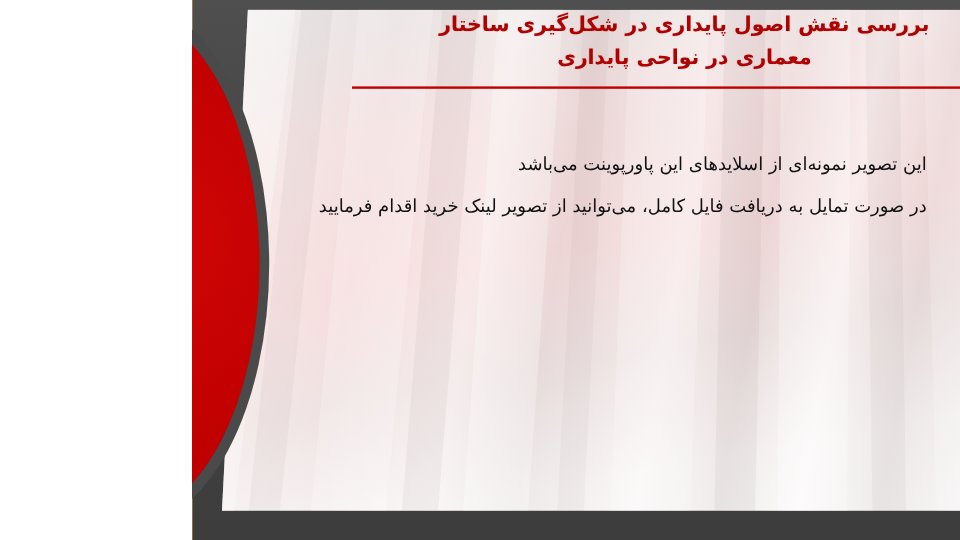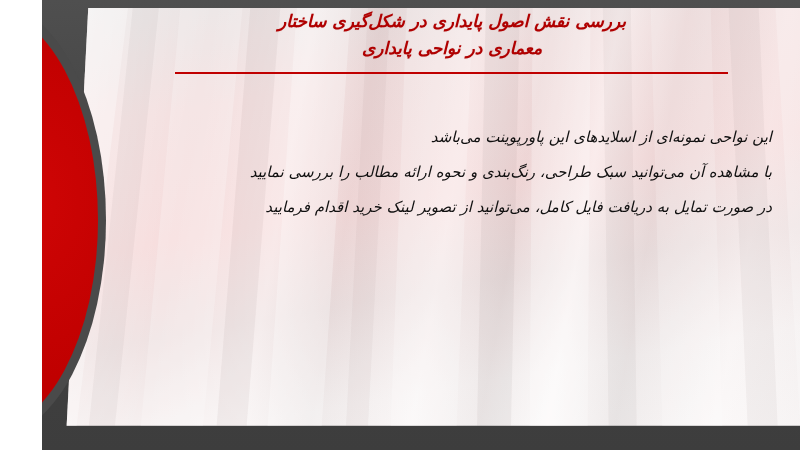--- a/index.html
+++ b/index.html
@@ -2,26 +2,25 @@
 <html lang="fa" dir="rtl"><head>
 <meta charset="utf-8">
 <style>
   html, body {
     margin: 0;
     padding: 0;
     background: #ffffff;
   }
   #slide {
     position: relative;
-    width: 758px;
+    width: 640px;
     height: 450px;
     overflow: hidden;
     font-family: "DejaVu Sans", sans-serif;
     background: #fdba74;
-    font-style: italic;
   }
 
   
   .frame-bg {
     position: absolute;
     inset: 0;
     background: linear-gradient(180deg, #4f4f4f 0%, #434343 40%, #3d3d3d 100%);
   }
 
   
@@ -170,18 +169,17 @@
   <div class="ellipse-right"></div>
 
   <div class="title">
     <span class="title-line">بررسی نقش اصول پایداری در شکل‌گیری ساختار</span>
     <span class="title-line">معماری در نواحی پایداری</span>
   </div>
 
   <div class="title-rule"></div>
 
   <div class="body-text">
-    <span class="body-line">این نواحی نمونه‌ای از اسلایدهای این پاورپوینت می‌باشد</span>
-    <span class="body-line">با مشاهده آن می‌توانید سبک طراحی، رنگ‌بندی و نحوه ارائه مطالب را بررسی نمایید</span>
+    <span class="body-line">این تصویر نمونه‌ای از اسلایدهای این پاورپوینت می‌باشد</span>
     <span class="body-line">در صورت تمایل به دریافت فایل کامل، می‌توانید از تصویر لینک خرید اقدام فرمایید</span>
   </div>
 
 </div>
 
 </body></html>

